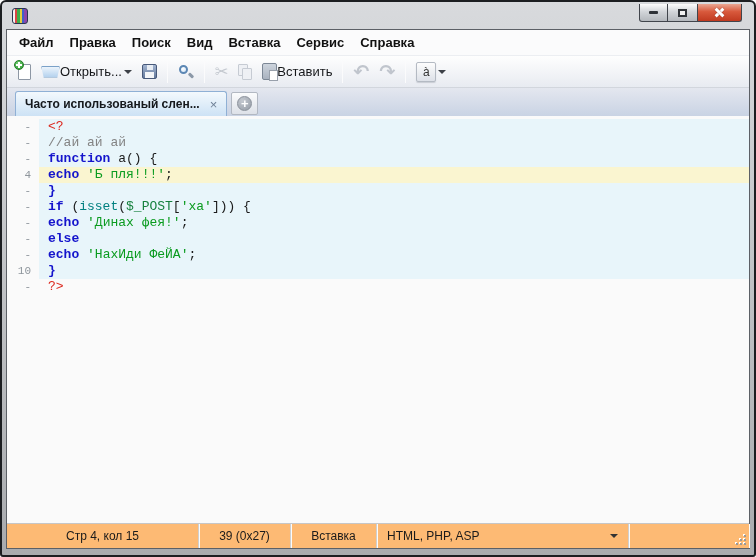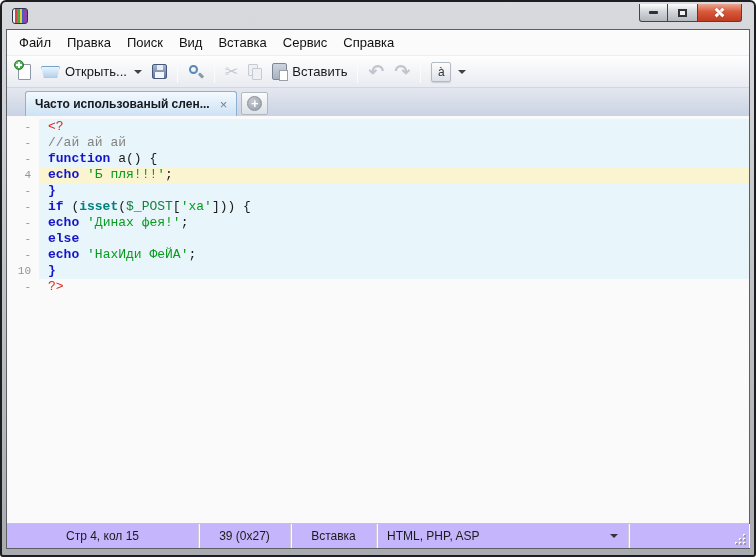--- a/index.html
+++ b/index.html
@@ -24,25 +24,25 @@
   .glyph-max { width:9px; height:8px; border:2px solid #2e3237; background:#f2f2f2; }
   .glyph-close { position:relative; width:11px; height:11px; }
   .glyph-close i, .glyph-close b { position:absolute; left:4px; top:0; width:3px; height:11px; background:#fff;
                                    box-shadow:0 0 1px #7a1d0e; }
   .glyph-close i { transform:rotate(45deg); } .glyph-close b { transform:rotate(-45deg); }
 
   
   .client { height:520px; border:1px solid #5c6066; background:#fdfdfd; display:flex; flex-direction:column; }
 
   .menubar { height:25px; background:#fbfbfc; display:flex; align-items:center; padding-left:4px; flex:0 0 auto; }
-  .menu-item { font-size:13px; color:#111; padding:3px 8px; border-radius:2px; }
+  .menu-item { font-size:13px; color:#111; padding:3px 8px; border-radius:2px;font-weight:bold; }
 
   .toolbar { height:33px; background:linear-gradient(#fefefe,#e8ebf1); border-top:1px solid #eceef2;
              border-bottom:1px solid #d2d6dd; display:flex; align-items:center; padding:0 6px; flex:0 0 auto; }
-  .tbtn { display:flex; align-items:center; gap:5px; padding:4px 5px; border-radius:2px; }
+  .tbtn { display:flex; align-items:center; padding:4px 5px; border-radius:2px; }
   .tbtn .lbl { font-size:13px; color:#15171a; }
   .tsep { width:1px; height:22px; background:#cdd1d8; border-right:1px solid #fbfbfc; margin:0 5px; }
   .drop { width:0; height:0; border-left:4px solid transparent; border-right:4px solid transparent; border-top:4px solid #3c4047; margin-left:2px; }
 
   .ic-new { position:relative; width:13px; height:16px; background:#fff; border:1px solid #8d97a4; border-radius:1px; }
   .ic-new .plus-badge { position:absolute; left:-5px; top:-5px; width:10px; height:10px; border-radius:50%;
                         background:radial-gradient(circle at 35% 30%,#6fce6f,#2f9a34); border:1px solid #237a27; }
   .ic-new .plus-badge i { position:absolute; left:3px; top:1px; width:2px; height:6px; background:#fff; }
   .ic-new .plus-badge b { position:absolute; left:1px; top:3px; width:6px; height:2px; background:#fff; }
   .ic-open { width:19px; height:12px; background:linear-gradient(#ecf4fc,#b5d2ee); border:1px solid #7aa1c8;
@@ -65,21 +65,21 @@
   .ic-copy .p1 { left:0; top:0; } .ic-copy .p2 { left:4px; top:4px; }
   .ic-paste { position:relative; width:15px; height:17px; background:linear-gradient(#cdd4dd,#a9b2bf);
               border:1px solid #7c8795; border-radius:2px; }
   .ic-paste .page { position:absolute; right:-2px; bottom:-2px; width:9px; height:11px; background:#fff; border:1px solid #98a0ab; }
   .ic-undo,.ic-redo { font-family:"DejaVu Sans",sans-serif; font-size:19px; line-height:1; color:#c0c5cd; font-weight:bold; }
   .ic-abtn { width:20px; height:20px; border:1px solid #b4bac3; border-radius:2px; box-shadow:0 1px 1px #c9cdd4;
              background:linear-gradient(#fdfdfd,#dde1e8); display:flex; align-items:center; justify-content:center;
              font-size:12px; color:#333; }
 
   
-  .tabbar { height:28px; background:linear-gradient(#e4e7ef,#c9d3e4); display:flex; align-items:flex-end; padding-left:18px; flex:0 0 auto; }
+  .tabbar { height:28px; background:linear-gradient(#e4e7ef,#c9d3e4); display:flex; align-items:flex-end; padding-left:8px; flex:0 0 auto; }
   .tab { height:25px; display:flex; align-items:center; padding:0 9px; border:1px solid #8fb0d5; border-bottom:none;
          border-radius:3px 3px 0 0; background:linear-gradient(#f3f9fd,#cde2f5); }
   .tab .tab-label { font-size:12px; font-weight:bold; color:#15181c; white-space:nowrap; }
   .tab .tab-close { font-size:13px; color:#6f8097; margin-left:10px; line-height:1; }
   .newtab { width:27px; height:23px; margin-left:4px; margin-bottom:1px; border:1px solid #b2b8c2; border-radius:2px;
             background:linear-gradient(#fbfcfd,#dde1e8); display:flex; align-items:center; justify-content:center; }
   .newtab .circ { width:15px; height:15px; border-radius:50%; background:radial-gradient(circle at 35% 30%,#c4c9d0,#959ca6);
                   border:1px solid #8a919b; color:#fff; font-size:13px; font-weight:bold; line-height:13px; text-align:center; }
 
   
@@ -89,25 +89,25 @@
   .gut { flex:0 0 32px; text-align:right; padding-right:8px; color:#8e959c; font-size:11px; line-height:16px; }
   .code { flex:1 1 auto; white-space:pre; padding-left:9px; color:#1a1a1a; }
   .bg-php { background:#e8f5fa; }
   .bg-current { background:#faf5d0; }
   .bg-plain { background:transparent; }
   .tk-kw { color:#1414cc; font-weight:bold; }
   .tk-str { color:#0a9b1f; }
   .tk-tag { color:#dc281e; }
   .tk-comment { color:#838383; }
   .tk-var { color:#15803d; font-weight:normal; }
-  .tk-fn { color:#008080; font-weight:bold; }
+  .tk-fn { color:#008080; font-weight:normal; }
   .tk-plain { color:#1a1a1a; }
 
   
-  .statusbar { height:25px; flex:0 0 auto; background:#c4b5fd; border-top:1px solid #c6c6c6; display:flex; align-items:stretch; font-size:12px; color:#1b1b1b; }
+  .statusbar { height:25px; flex:0 0 auto; background:#fdba74; border-top:1px solid #c6c6c6; display:flex; align-items:stretch; font-size:12px; color:#1b1b1b; }
   .seg { display:flex; align-items:center; justify-content:center; border-right:1px solid #cfcfcf; box-shadow:1px 0 0 #fbfbfb; }
   .seg1 { width:192px; } .seg2 { width:92px; } .seg3 { width:86px; }
   .seg4 { width:252px; justify-content:flex-start; padding:0 10px; position:relative; }
   .seg4 .drop { position:absolute; right:10px; border-top-color:#333; }
   .seg-fill { flex:1 1 auto; border-right:none; position:relative; }
   .grip { position:absolute; right:3px; bottom:3px; width:10px; height:10px; }
   .grip i { position:absolute; width:2px; height:2px; background:#9a9a9a; box-shadow:-1px -1px 0 #fff; }
   .grip .d1{ right:0; bottom:0; } .grip .d2{ right:4px; bottom:0; } .grip .d3{ right:0; bottom:4px; }
   .grip .d4{ right:8px; bottom:0; } .grip .d5{ right:4px; bottom:4px; } .grip .d6{ right:0; bottom:8px; }
 </style>

